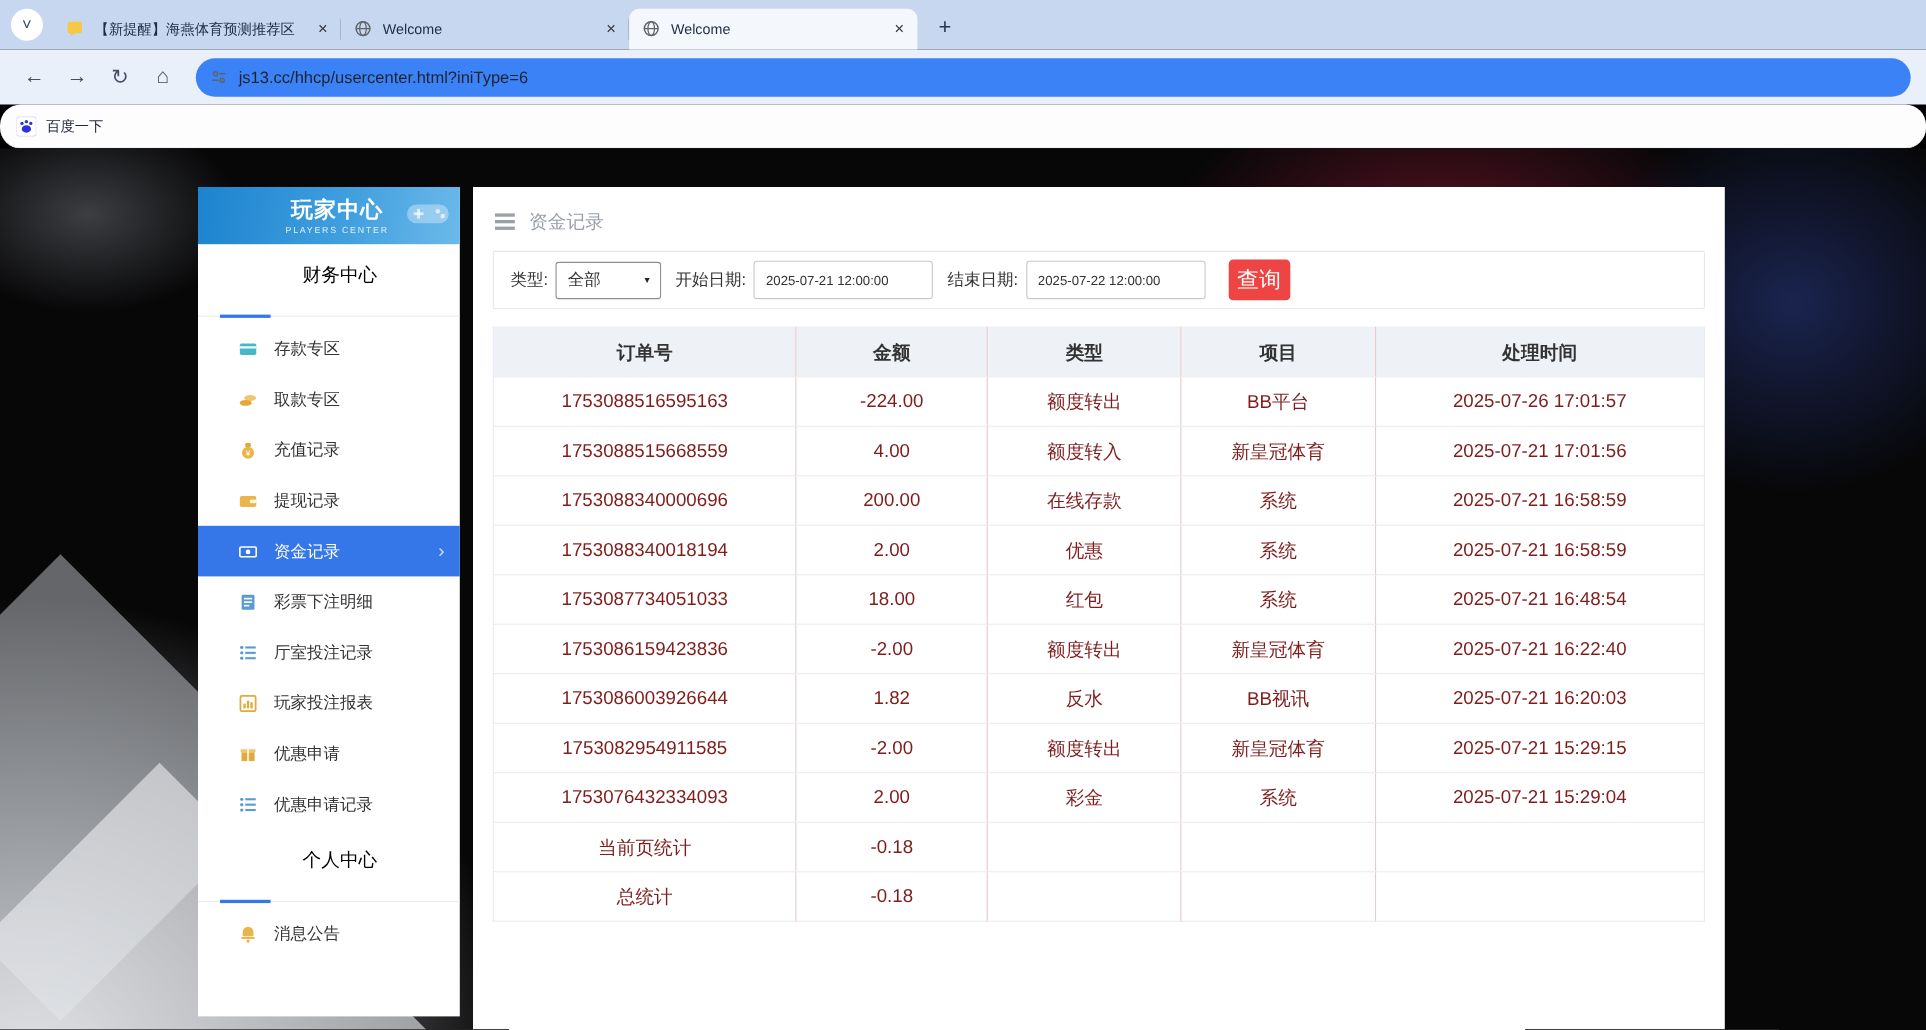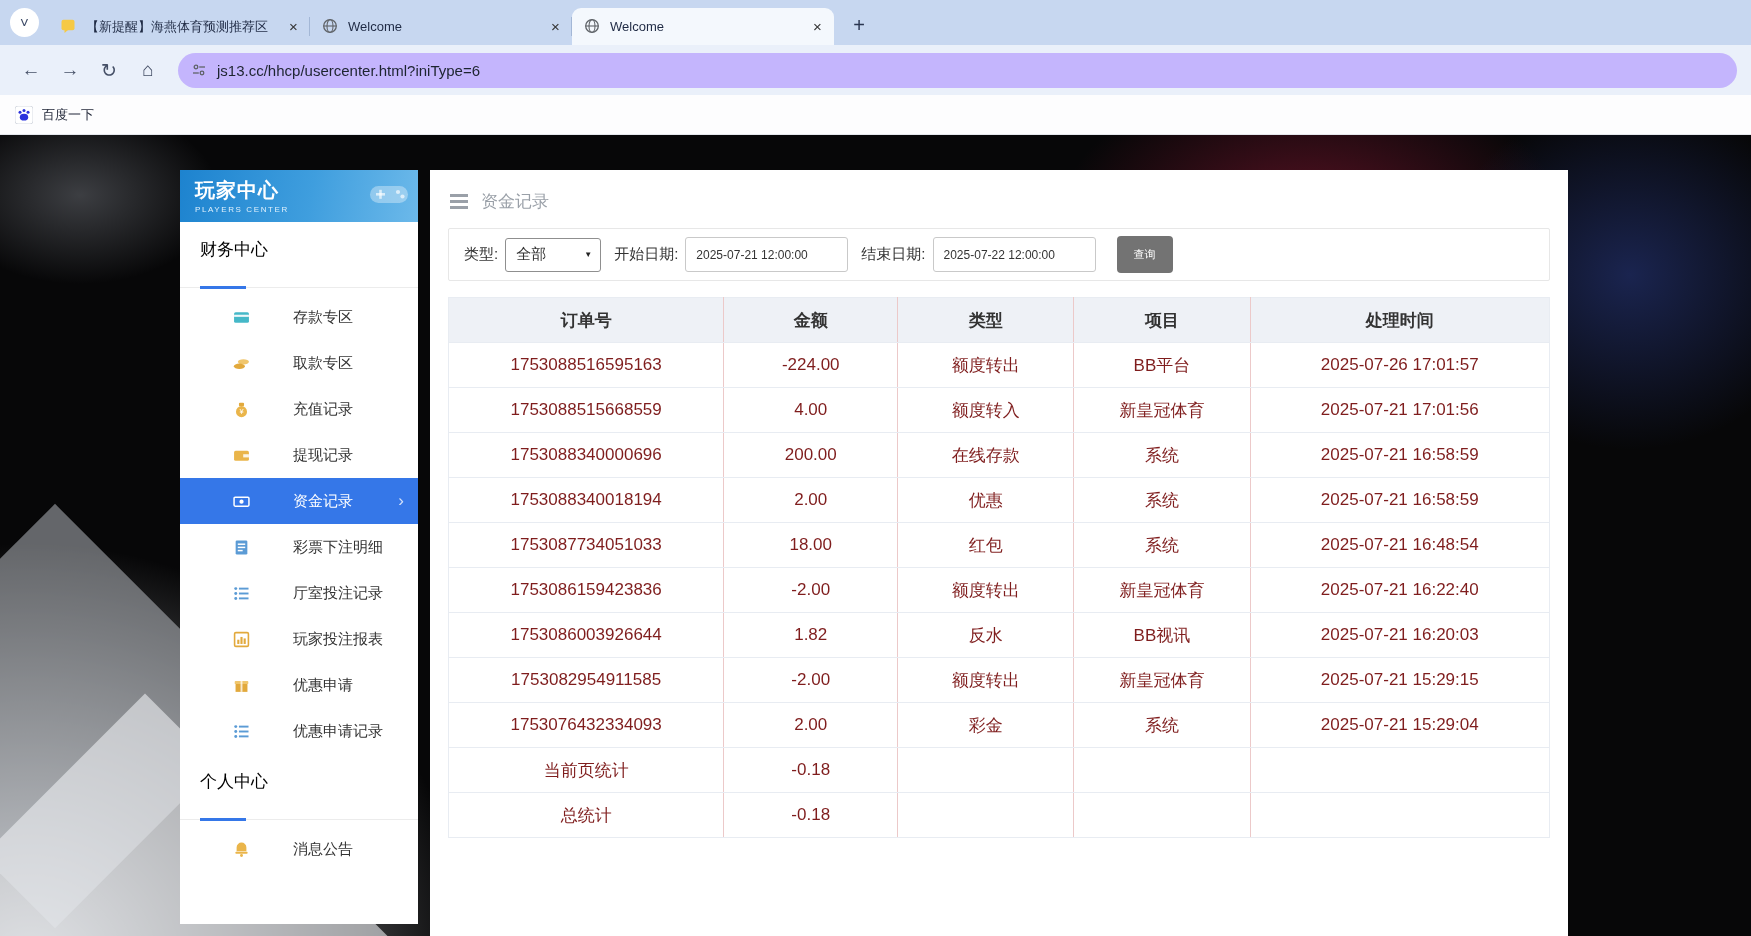--- a/index.html
+++ b/index.html
@@ -13,60 +13,60 @@
   .tab.active { background:#f4f8fd; border-radius:9px 9px 0 0; }
   .tab:not(.active)::after { content:""; position:absolute; right:0; top:9px; width:1px; height:19px; background:#a3b7d6; }
   .favicon { width:17px; height:17px; margin-right:9px; flex:0 0 auto; display:flex; }
   .tab-title { flex:1; white-space:nowrap; overflow:hidden; text-overflow:ellipsis; }
   .tab-close { width:21px; height:21px; border-radius:5px; display:flex; align-items:center; justify-content:center; color:#333; font-size:15px; margin-left:6px; flex:0 0 auto; cursor:pointer; }
   .new-tab { width:30px; height:30px; margin:0 0 5px 10px; display:flex; align-items:center; justify-content:center; font-size:20px; color:#2a3550; cursor:pointer; }
 
   .toolbar { height:50px; background:#eaf0fa; display:flex; align-items:center; padding:0 14px; }
   .nav-btn { width:34px; height:34px; display:flex; align-items:center; justify-content:center; font-size:19px; color:#454f66; margin-right:5px; cursor:pointer; border-radius:6px; }
   .nav-btn.fwd { color:#454f66; }
-  .urlbar { flex:1; height:35px; background:#c4b5fd; border-radius:18px; display:flex; align-items:center; padding:0 10px 0 13px; margin-left:8px; }
+  .urlbar { flex:1; height:35px; background:#3b82f6; border-radius:18px; display:flex; align-items:center; padding:0 10px 0 13px; margin-left:8px; }
   .site-icon { display:flex; margin-right:10px; }
   .url-text { font-size:15px; color:#1d2430; }
 
-  .bookmarks { height:40px; background:#fdfdfe; display:flex; align-items:center; padding:0 15px; border-bottom:1px solid #e4e7ec; }
+  .bookmarks { height:40px; background:#fdfdfe; display:flex; align-items:center; padding:0 15px; border-bottom:1px solid #e4e7ec;border-radius:19px; }
   .bookmark { display:flex; align-items:center; gap:9px; font-size:13px; color:#23293a; cursor:pointer; }
 
   
   .page { position:relative; height:801px; background:#070708; overflow:hidden; }
   .glow-red { position:absolute; left:1040px; top:-70px; width:540px; height:290px; background:radial-gradient(ellipse at center, rgba(150,25,55,.55), rgba(150,25,55,0) 65%); }
   .glow-blue { position:absolute; left:1420px; top:-50px; width:420px; height:380px; background:radial-gradient(ellipse at center, rgba(45,65,150,.5), rgba(45,65,150,0) 65%); }
   .glow-gray-tl { position:absolute; left:-60px; top:-30px; width:280px; height:180px; background:radial-gradient(ellipse, rgba(160,165,175,.35), transparent 70%); }
   .light-corner { position:absolute; left:-130px; bottom:-150px; width:640px; height:580px; background:radial-gradient(ellipse at 25% 80%, rgba(235,238,242,.85), rgba(235,238,242,0) 65%); }
   .tri1 { position:absolute; left:-95px; bottom:70px; width:300px; height:300px; background:rgba(214,219,226,.45); transform:rotate(45deg); }
   .tri2 { position:absolute; left:-30px; bottom:-180px; width:350px; height:350px; background:rgba(238,240,244,.6); transform:rotate(45deg); }
 
   
-  .sidebar { position:absolute; left:180px; top:35px; bottom:12px; width:238px; background:#fff; }
+  .sidebar { position:absolute; left:180px; top:35px; bottom:12px; width:238px; background:#fff;text-align:center; }
   .sb-header { height:52px; background:linear-gradient(100deg,#1d83cf 0%,#3f9ede 55%,#6cb9ea 100%); color:#fff; padding:7px 0 0 15px; position:relative; overflow:hidden; }
   .sb-title { font-size:20px; font-weight:bold; letter-spacing:1px; }
   .sb-sub { font-size:8px; letter-spacing:1.6px; color:#dff0fc; margin-top:1px; }
   .gamepad { position:absolute; right:8px; top:12px; }
   .section-title { padding:16px 0 26px 20px; font-size:17px; color:#000000; position:relative; border-bottom:1px solid #ececec; margin-bottom:6px; }
   .section-title::after { content:""; position:absolute; left:20px; bottom:-2px; width:46px; height:3px; background:#3577e8; }
-  .menu-item { height:46px; display:flex; align-items:center; padding-left:52px; font-size:15px; color:#333; position:relative; cursor:pointer;gap:28px; }
+  .menu-item { height:46px; display:flex; align-items:center; padding-left:36px; font-size:15px; color:#333; position:relative; cursor:pointer; }
   .menu-item .mi-icon { width:18px; display:flex; justify-content:center; margin-right:15px; }
   .menu-item.active { background:#3577e8; color:#fff; }
   .mi-chevron { position:absolute; right:14px; font-size:17px; color:rgba(255,255,255,.78); }
 
   
   .panel { position:absolute; left:430px; top:35px; width:1138px; bottom:0; background:#fff; overflow:hidden; }
   .panel-header { display:flex; align-items:center; gap:13px; padding:20px 18px 13px; color:#9aa0a8; }
   .ph-menu { display:inline-block; width:18px; height:3px; background:#9aa0a8; box-shadow:0 -6px 0 #9aa0a8, 0 6px 0 #9aa0a8; margin-left:2px; }
   .ph-title { font-size:17px; }
   .filter-bar { margin:2px 18px 0; border:1px solid #e7e7e7; border-radius:2px; height:53px; display:flex; align-items:center; padding:0 15px; font-size:15px; color:#333; background:#fff; }
   .f-label { margin-right:7px; white-space:nowrap; }
   .select-box { width:96px; height:34px; border:1px solid #8f8f8f; border-radius:3px; display:flex; align-items:center; justify-content:space-between; padding:0 8px 0 10px; margin-right:13px; background:#fff; cursor:pointer; }
   .select-arrow { font-size:8px; color:#222; }
   .date-input { width:163px; height:35px; border:1px solid #c9c9c9; border-radius:3px; font-size:12px; color:#333; padding:0 10px; font-family:inherit; margin-right:13px; background:#fff; }
-  .search-btn { width:56px; height:37px; background:#737373; border:none; border-radius:4px; color:#fff; font-size:11px; cursor:pointer; font-family:Liberation Serif, serif; margin-left:8px; }
+  .search-btn { width:56px; height:37px; background:#ef4444; border:none; border-radius:4px; color:#fff; font-size:20px; cursor:pointer; font-family:Liberation Serif, serif; margin-left:8px; }
 
   table { border-collapse:collapse; table-layout:fixed; width:1102px; margin:16px 18px 0; text-align:center; font-size:17px; color:#333; }
   thead th { background:#eef1f6; font-weight:bold; height:45px; border-top:1px solid #e8ecf2; color:#333; }
   tbody td { height:45px; color:#7f1d1d; }
   th, td { border-right:1px solid #ecc9c9; border-bottom:1px solid #e8ecf2; overflow:hidden; white-space:nowrap; }
   th:first-child, td:first-child { border-left:1px solid #e8ecf2; }
   th:last-child, td:last-child { border-right:1px solid #e8ecf2; }
   th:nth-child(1){width:25%} th:nth-child(2){width:15.8%} th:nth-child(3){width:16%} th:nth-child(4){width:16%} th:nth-child(5){width:27.2%}
 </style>
 </head>

